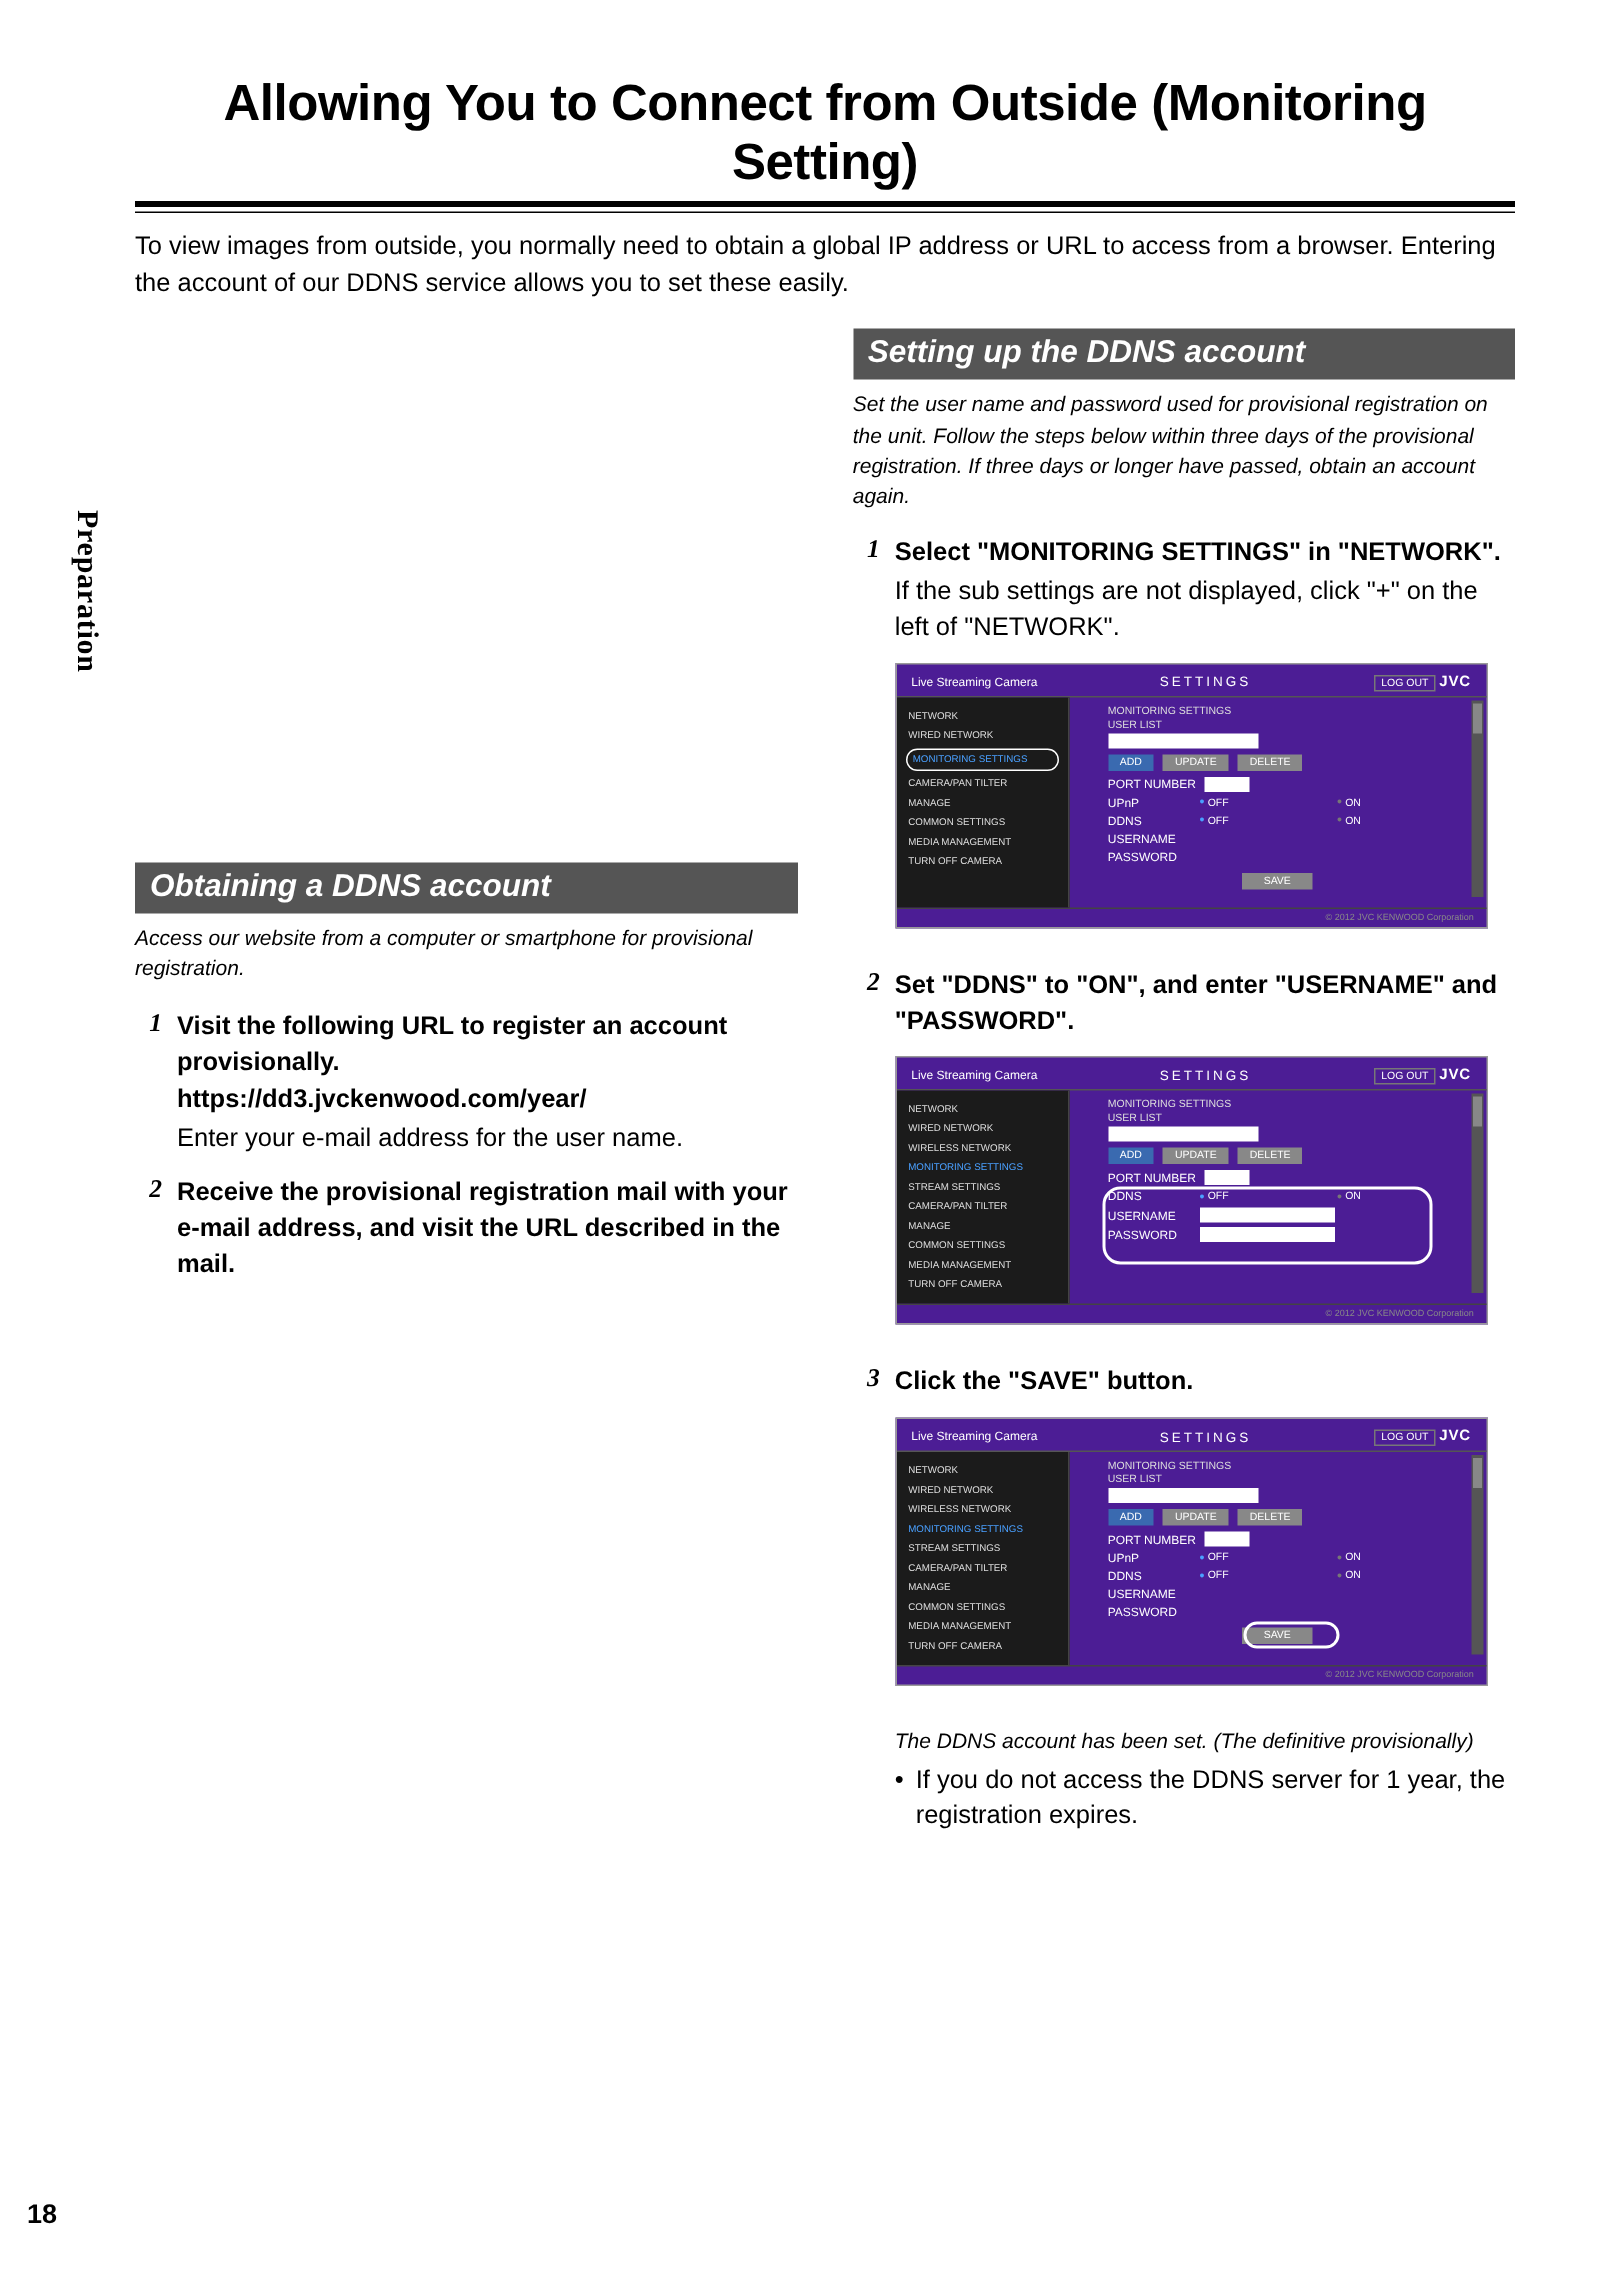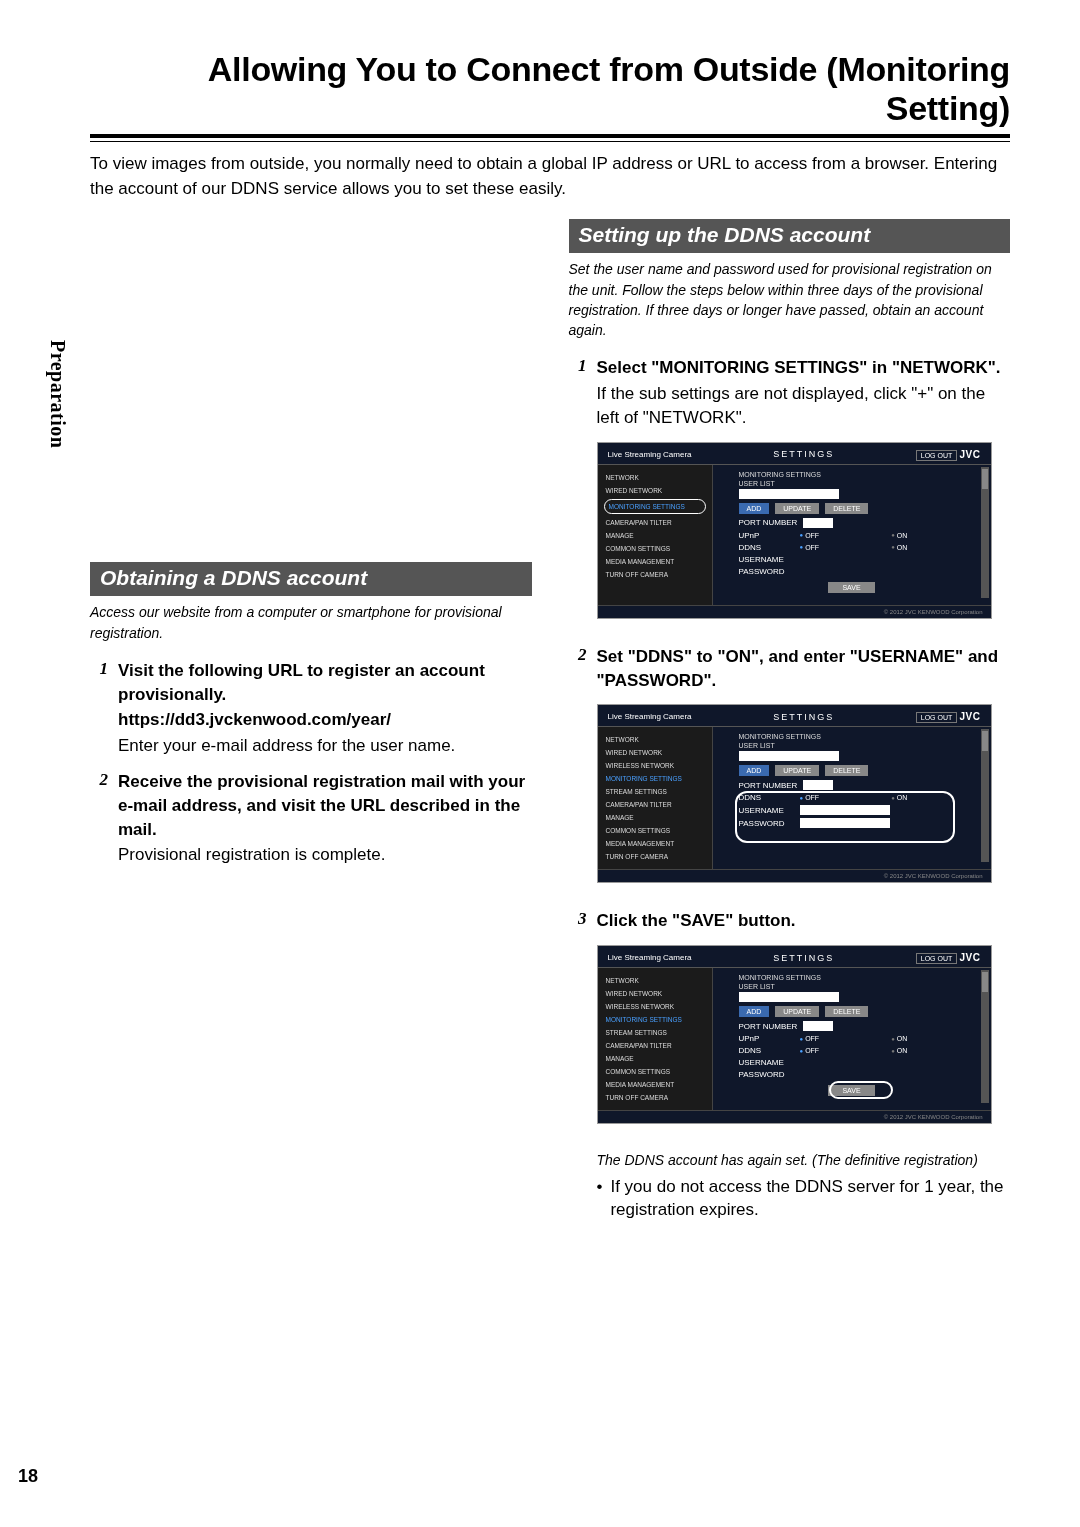--- a/index.html
+++ b/index.html
@@ -18,21 +18,21 @@
     top: 340px;
     writing-mode: vertical-rl;
     font-weight: bold;
     font-size: 20px;
     font-family: 'Times New Roman', serif;
     letter-spacing: 0.5px;
   }
   .page-title {
     font-size: 34px;
     font-weight: bold;
-    text-align: right;
+    text-align: center;
     font-family: Arial, sans-serif;
     margin-bottom: 6px;
     letter-spacing: -0.3px;
   }
   .hr-thick {
     border: 0;
     border-top: 4px solid #000;
     border-bottom: 1px solid #000;
     height: 8px;
     margin-bottom: 10px;
@@ -89,21 +89,21 @@
   .step-sub { margin-top: 2px; padding-left: 0; }
   .bullet-row { display: flex; gap: 8px; font-size: 17px; line-height: 1.4; margin-top: 4px; }
   .bullet-row .bdot { flex-shrink: 0; }
   .step-img {
     margin: 10px 0 26px 28px;
     width: 395px;
   }
   
   .shot {
     border: 1px solid #999;
-    background: #0f172a;
+    background: #4c1d95;
     color: #fff;
     font-size: 8px;
     position: relative;
     font-family: Arial, sans-serif;
   }
   .shot-top {
     display: flex;
     justify-content: space-between;
     align-items: center;
     padding: 6px 10px 4px;
@@ -194,21 +194,20 @@
         <div class="step-title">Visit the following URL to register an account provisionally.</div>
         <div class="step-url">https://dd3.jvckenwood.com/year/</div>
         <div class="step-note">Enter your e-mail address for the user name.</div>
       </div>
     </div>
 
     <div class="step">
       <div class="step-num">2</div>
       <div class="step-body">
         <div class="step-title">Receive the provisional registration mail with your e-mail address, and visit the URL described in the mail.</div>
-        <div class="step-note">Provisional registration is complete.</div>
       </div>
     </div>
   </div>
 
   <div class="divider"></div>
 
   <div class="col">
     <div class="section-hdr">Setting up the DDNS account</div>
     <p class="body-text">Set the user name and password used for provisional registration on the unit. Follow the steps below within three days of the provisional registration. If three days or longer have passed, obtain an account again.</p>
 
@@ -419,21 +418,21 @@
               <span class="shot-save">SAVE</span>
             </div>
           </div>
           <div class="shot-scroll"></div>
         </div>
         <div class="shot-footer">© 2012 JVC KENWOOD Corporation</div>
       </div>
     </div>
 
     <div style="margin-left:28px;">
-      <p class="body-text" style="margin-bottom:4px;">The DDNS account has again set. (The definitive registration)</p>
+      <p class="body-text" style="margin-bottom:4px;">The DDNS account has been set. (The definitive provisionally)</p>
       <div class="bullet-row">
         <span class="bdot">•</span>
         <span>If you do not access the DDNS server for 1 year, the registration expires.</span>
       </div>
     </div>
 
   </div>
 </div>
 
 <div class="page-num">18</div>

